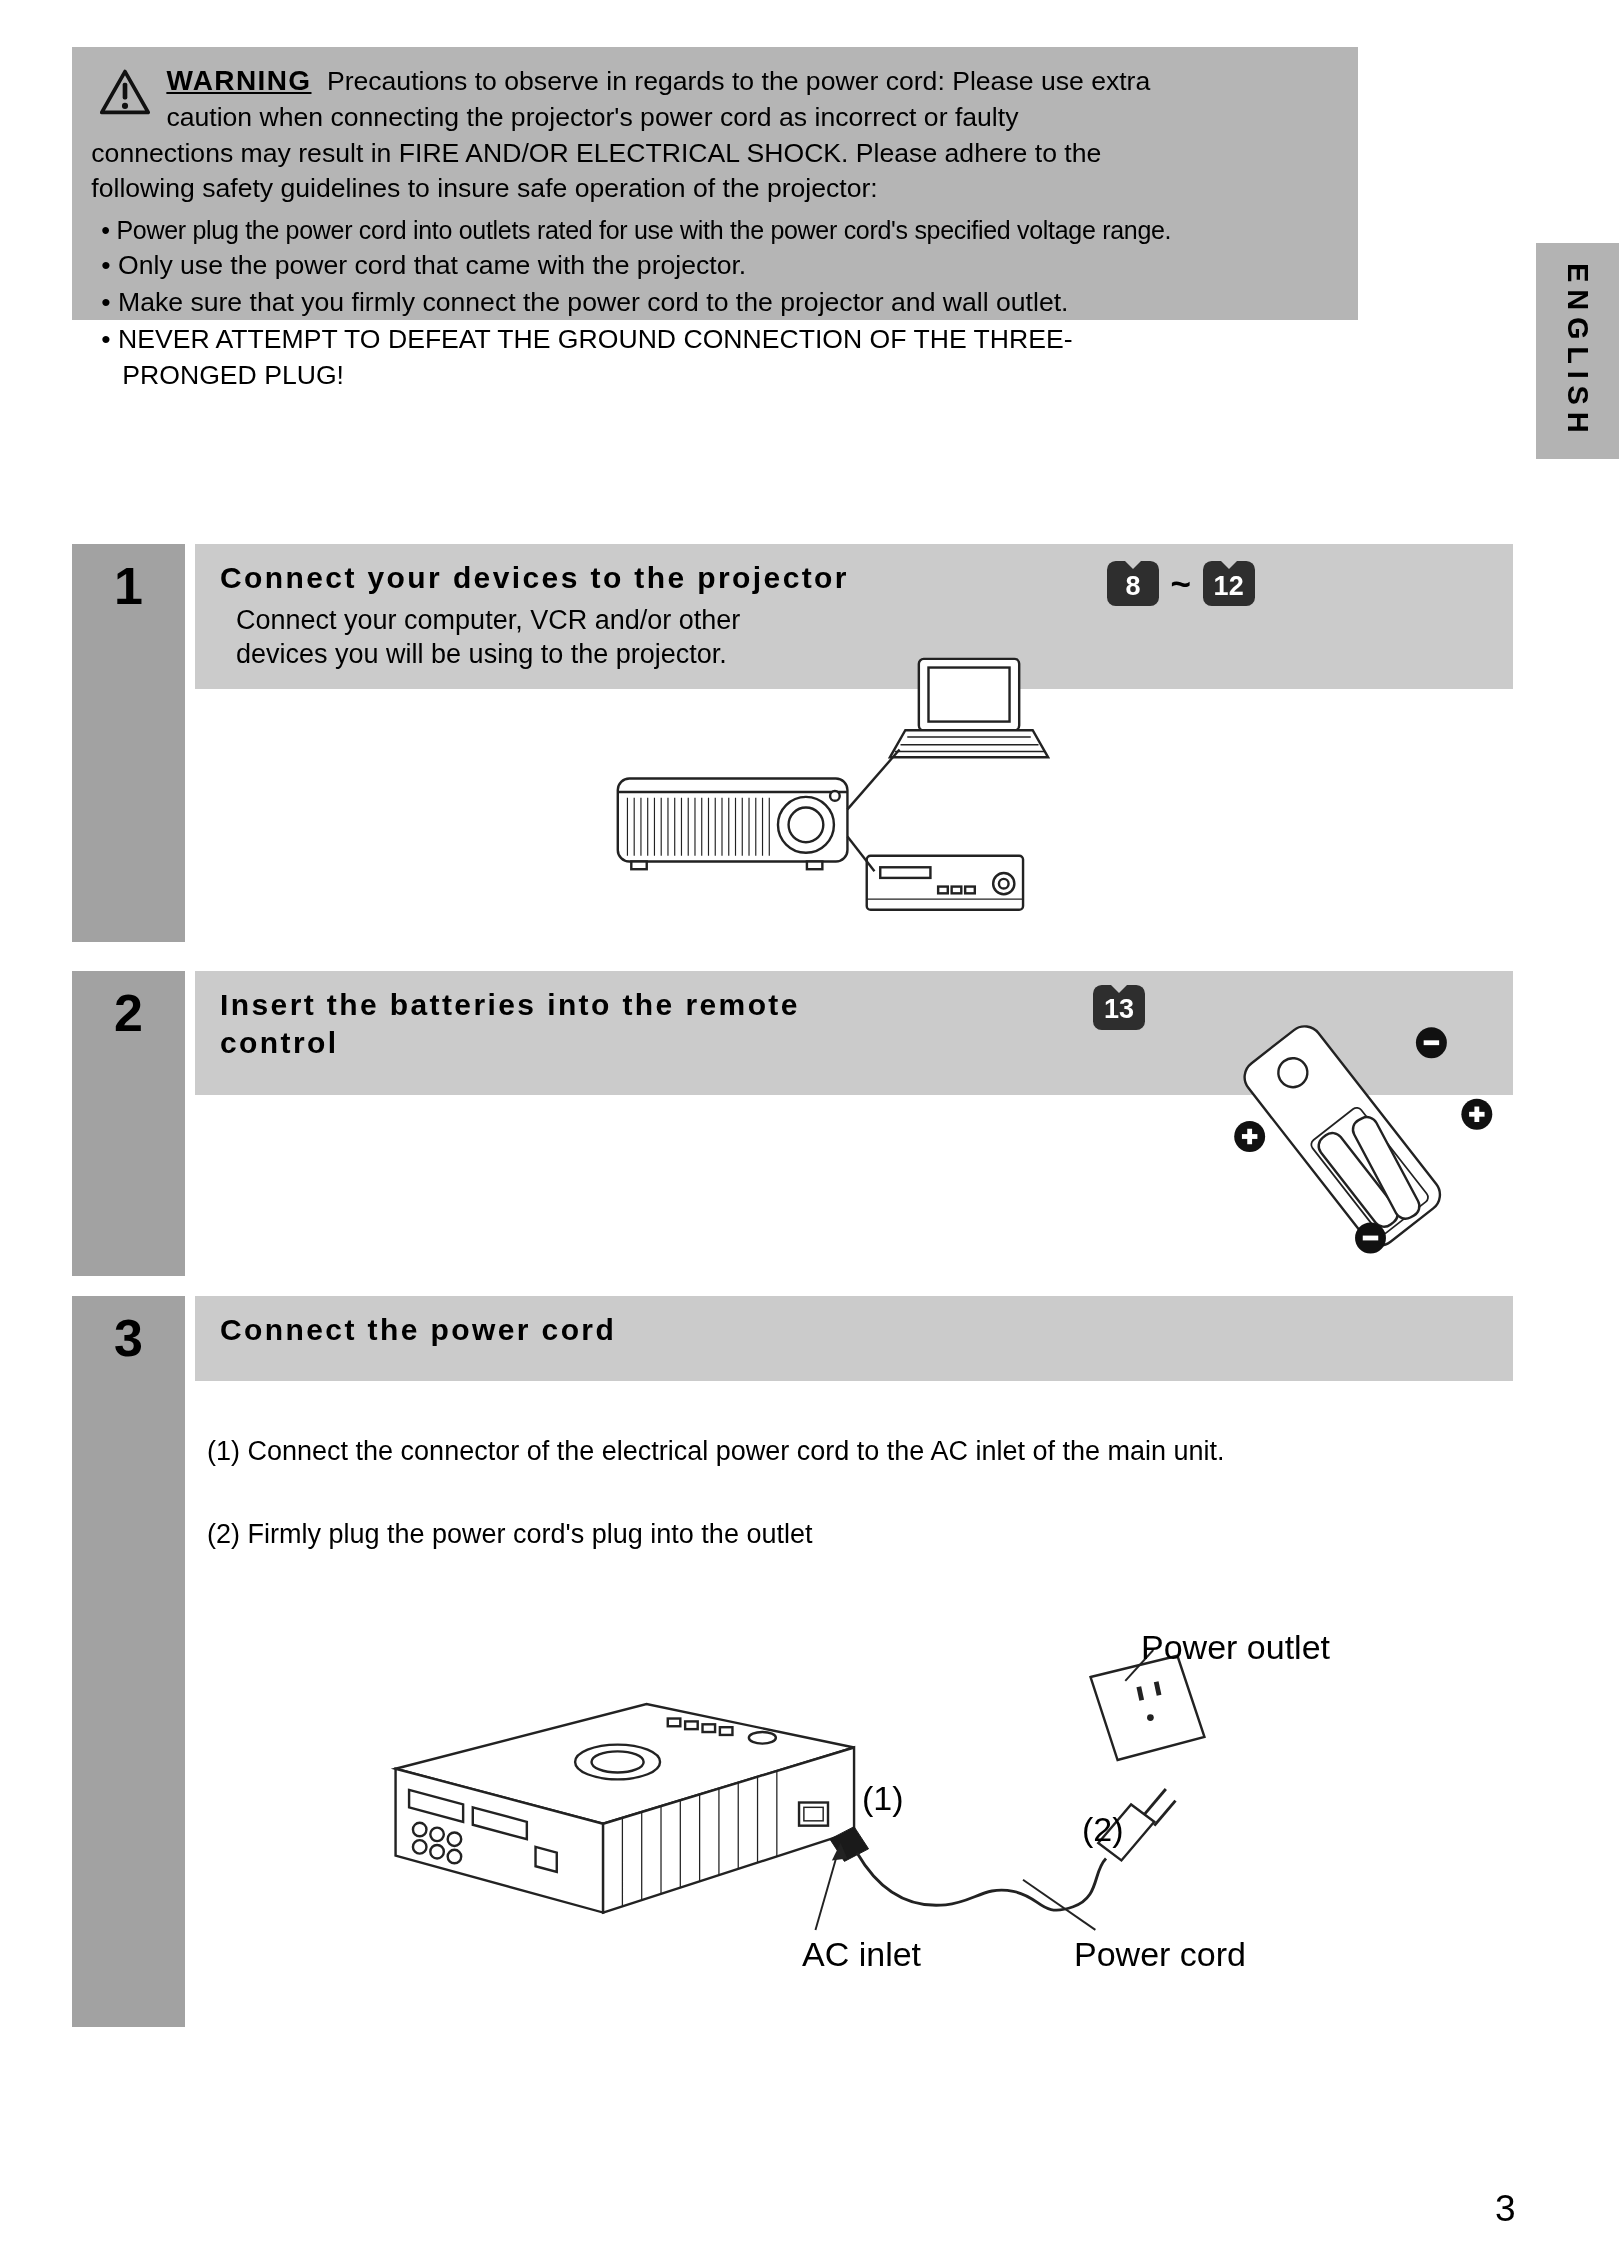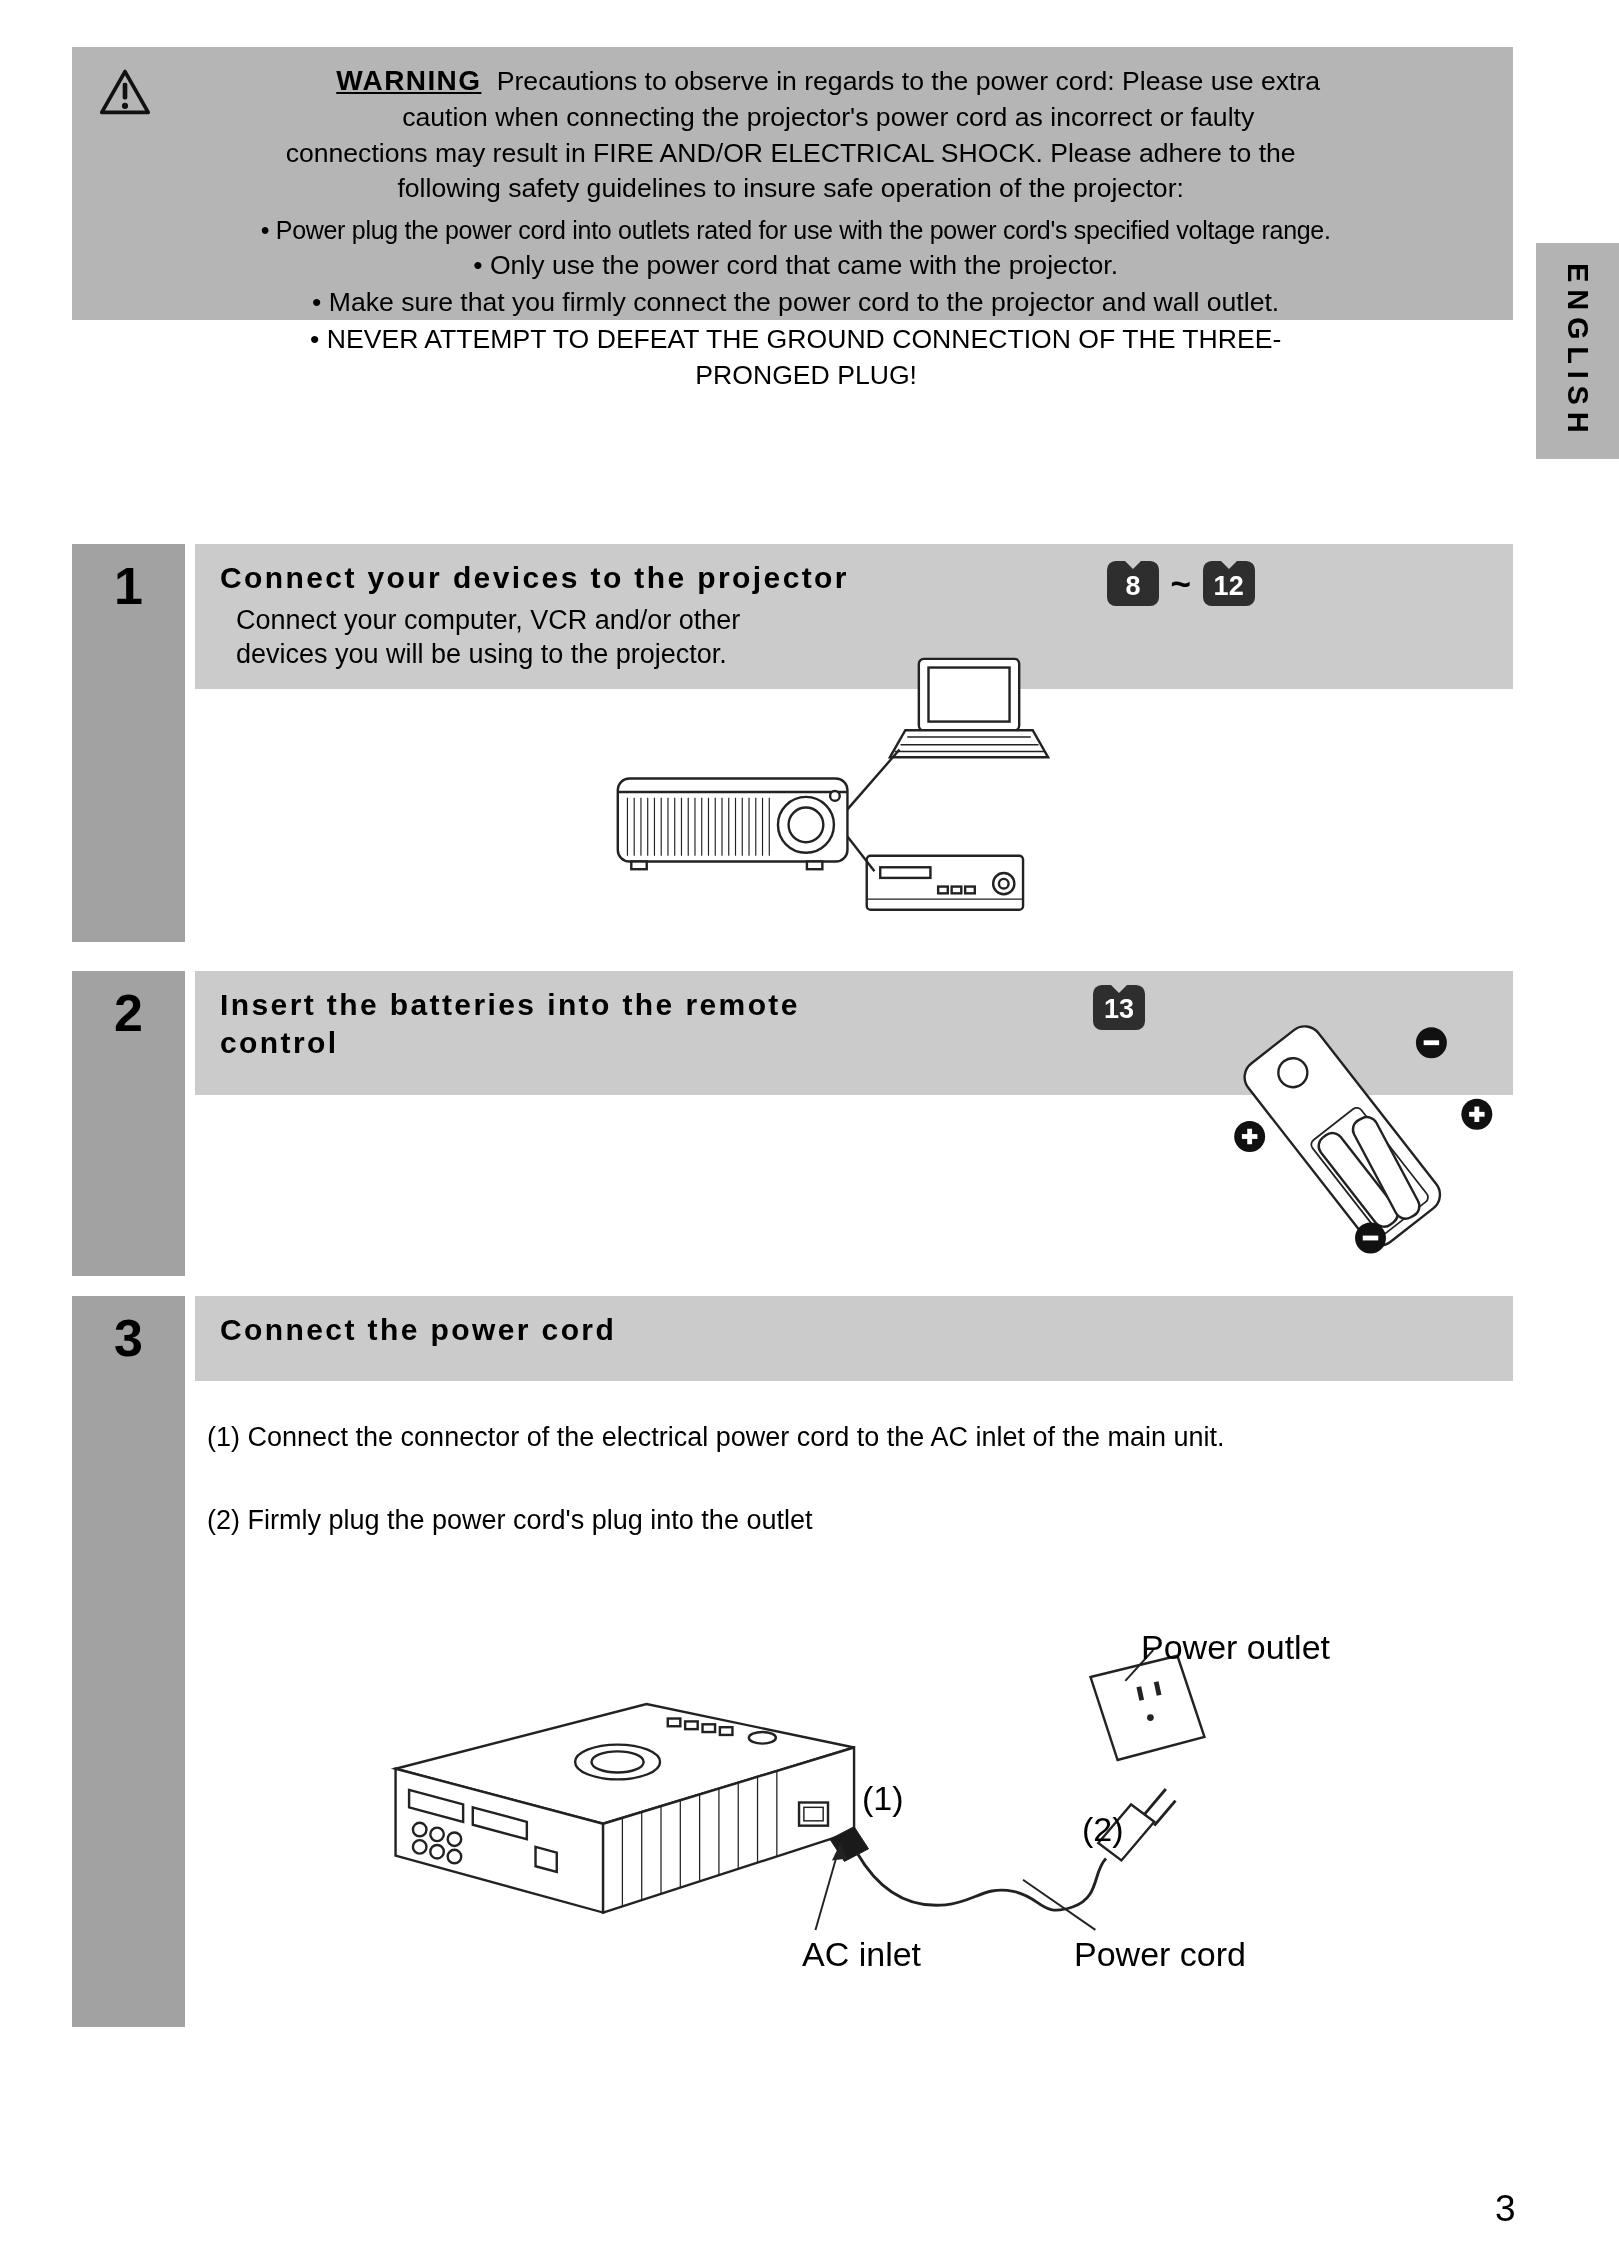--- a/index.html
+++ b/index.html
@@ -4,22 +4,22 @@
 <style>
   html,body { margin:0; padding:0; background:#ffffff; }
   .page {
     position:relative; width:1619px; height:2267px; background:#ffffff;
     font-family:"Liberation Sans","DejaVu Sans",sans-serif; color:#000;
     overflow:hidden;
   }
 
   
   .warning-box {
-    position:absolute; left:72px; top:47px; width:1441px; height:273px;
-    background:#b5b5b5; box-sizing:border-box; padding:15.4px 23px 0 19.3px;text-align:center;
+    position:absolute; left:72px; top:47px; width:1286px; height:273px;
+    background:#b5b5b5; box-sizing:border-box; padding:15.4px 23px 0 19.3px;
   }
   .warning-icon { float:left; width:52px; height:48px; margin:5.8px 15.4px 11.6px 7.7px; }
   .warning-icon svg { width:100%; height:100%; display:block; }
   .warning-text { margin:0; font-size:26.6px; line-height:1.34; }
   .warning-title { font-weight:bold; text-decoration:underline; font-size:28px; letter-spacing:1.4px; margin-right:15.4px; }
   .warning-intro { white-space:pre-line; }
   .warning-list { margin:5.8px 0 0; padding:0; list-style:none; }
   .warning-list li { font-size:26.6px; line-height:1.38; padding-left:31px; text-indent:-21px; white-space:pre-line; }
   .warning-list li::before { content:"•  "; }
   .warning-list li:first-child { font-size:25px; letter-spacing:-0.3px; }
@@ -54,21 +54,21 @@
   .book-num { color:#fff; font-weight:bold; font-size:27px; margin-top:4.8px; }
   .tilde { font-size:35px; font-weight:bold; }
 
   .illu { position:absolute; }
   .illu svg { width:100%; height:100%; display:block; }
   .illu-1 { left:526px;  top:111px; width:908px;  height:275px; }
   .illu-2 { left:1110px; top:34px;  width:319px;  height:263px; }
   .illu-3 { left:256px;  top:294px; width:1139px; height:425px; }
 
   .instructions { position:absolute; left:135px; top:124px; right:29px; }
-  .instructions p { margin:0 0 48px; font-size:27px; line-height:1.3; }
+  .instructions p { margin:14px 0 48px; font-size:27px; line-height:1.3; }
 
   .fig-label { position:absolute; font-size:34px; white-space:nowrap; }
   .lbl-power-outlet { left:1069px; top:332px; }
   .lbl-marker-1 { left:790px;  top:483px; }
   .lbl-marker-2 { left:1010px; top:514px; }
   .lbl-ac-inlet { left:697px;  top:639px;margin-left:33px; }
   .lbl-power-cord { left:1002px; top:639px; }
 
   
   .watermark { position:absolute; left:1139px; top:2045px; width:381px; color:#a9c2d8; opacity:0.9; }

